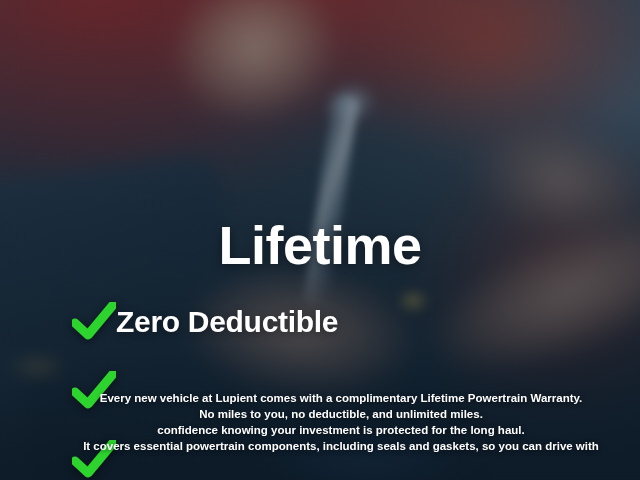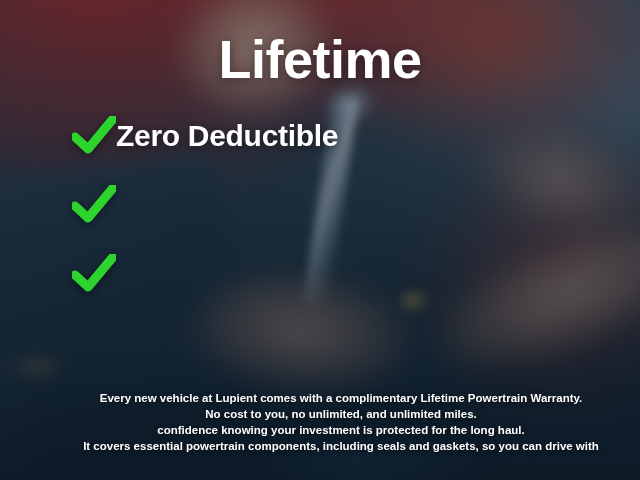--- a/index.html
+++ b/index.html
@@ -134,20 +134,21 @@
         rgba(12,25,38,0.80) 100%);
   }
 
   
   .content {
     position: absolute;
     inset: 0;
     display: flex;
     flex-direction: column;
     align-items: center;
+    justify-content: flex-end;
   }
 
   .headline {
     width: 100%;
     text-align: center;
     color: #ffffff;
     font-weight: 700;
     letter-spacing: -0.5px;
     text-shadow: 0 2px 10px rgba(0,0,0,0.38);
     line-height: 1.0;
@@ -252,19 +253,19 @@
       <div class="benefit">
         <svg class="check-icon" viewBox="0 0 44 40">
           <path d="M3 21 L16 33 L41 3" fill="none" stroke="#2ED42E" stroke-width="9" stroke-linecap="round" stroke-linejoin="round"></path>
         </svg>
       </div>
 
     </div>
 
     <div class="footnote">
       <div>Every new vehicle at Lupient comes with a complimentary Lifetime Powertrain Warranty.</div>
-      <div>No cost to you, no unlimited, and unlimited miles.</div>
+      <div>No miles to you, no deductible, and unlimited miles.</div>
       <div>confidence knowing your investment is protected for the long haul.</div>
       <div>It covers essential powertrain components, including seals and gaskets, so you can drive with</div>
     </div>
 
   </div>
 </div>
 
 </body></html>

